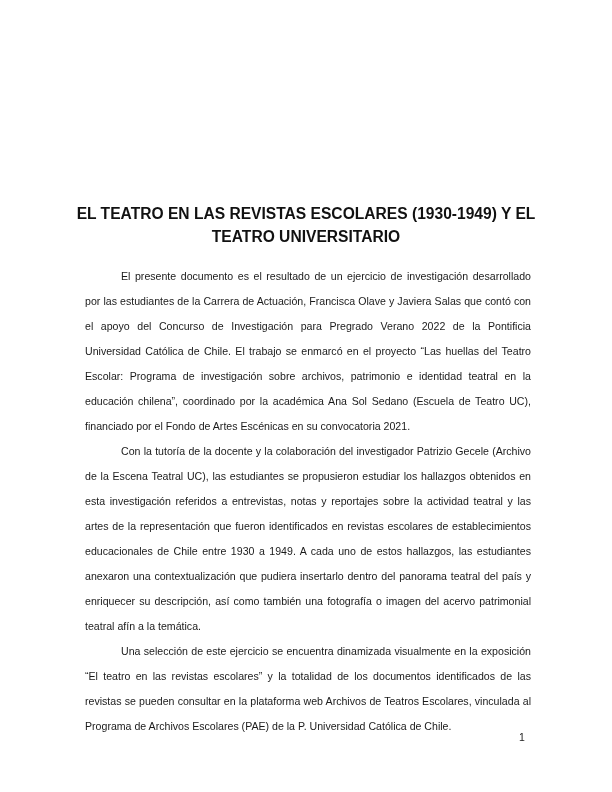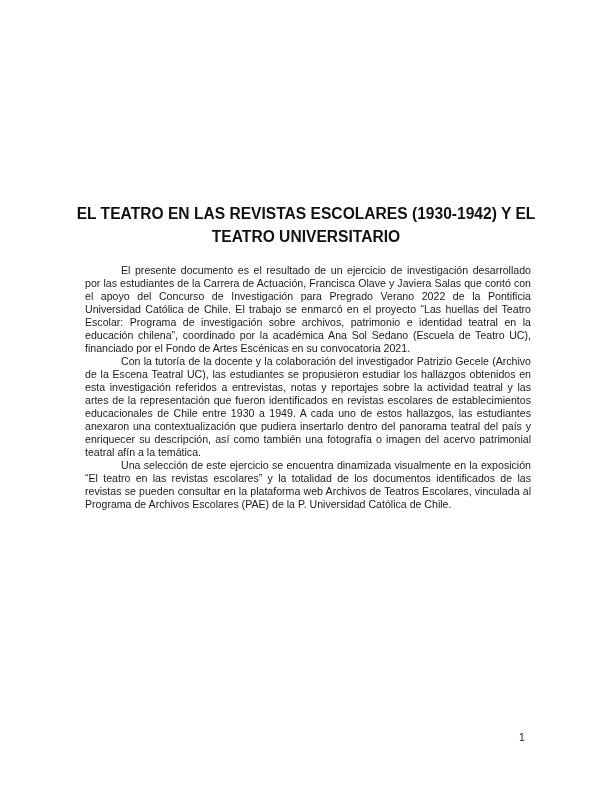--- a/index.html
+++ b/index.html
@@ -2,28 +2,28 @@
 <html><head>
 <meta charset="utf-8">
 <style>
   html, body { margin:0; padding:0; background:#ffffff; }
   body { width:612px; height:792px; position:relative; overflow:hidden;
          font-family:"Liberation Sans", sans-serif; color:#111; }
   .page { position:absolute; left:0; top:0; width:612px; height:792px; background:#fff; }
   .title { position:absolute; left:70px; width:472px; top:202px;
            text-align:center; font-weight:bold; font-size:15.6px; line-height:23px; color:#111; }
   .body { position:absolute; left:85px; width:446px; top:264px;
-          font-size:10.6px; line-height:13px; text-align:justify; color:#1a1a1a; }
+          font-size:10.6px; line-height:25px; text-align:justify; color:#1a1a1a; }
   .body p { margin:0; text-indent:36px; }
   .pagenum { position:absolute; left:519px; top:731px; font-size:10.5px; color:#222; }
 </style>
 </head>
 <body>
 
 <div class="page">
-  <div class="title">EL TEATRO EN LAS REVISTAS ESCOLARES (1930-1942) Y EL TEATRO UNIVERSITARIO</div>
+  <div class="title">EL TEATRO EN LAS REVISTAS ESCOLARES (1930-1949) Y EL TEATRO UNIVERSITARIO</div>
   <div class="body">
     <p>El presente documento es el resultado de un ejercicio de investigación desarrollado por las estudiantes de la Carrera de Actuación, Francisca Olave y Javiera Salas que contó con el apoyo del Concurso de Investigación para Pregrado Verano 2022 de la Pontificia Universidad Católica de Chile. El trabajo se enmarcó en el proyecto “Las huellas del Teatro Escolar: Programa de investigación sobre archivos, patrimonio e identidad teatral en la educación chilena”, coordinado por la académica Ana Sol Sedano (Escuela de Teatro UC), financiado por el Fondo de Artes Escénicas en su convocatoria 2021.</p>
     <p>Con la tutoría de la docente y la colaboración del investigador Patrizio Gecele (Archivo de la Escena Teatral UC), las estudiantes se propusieron estudiar los hallazgos obtenidos en esta investigación referidos a entrevistas, notas y reportajes sobre la actividad teatral y las artes de la representación que fueron identificados en revistas escolares de establecimientos educacionales de Chile entre 1930 a 1949. A cada uno de estos hallazgos, las estudiantes anexaron una contextualización que pudiera insertarlo dentro del panorama teatral del país y enriquecer su descripción, así como también una fotografía o imagen del acervo patrimonial teatral afín a la temática.</p>
     <p>Una selección de este ejercicio se encuentra dinamizada visualmente en la exposición “El teatro en las revistas escolares” y la totalidad de los documentos identificados de las revistas se pueden consultar en la plataforma web Archivos de Teatros Escolares, vinculada al Programa de Archivos Escolares (PAE) de la P. Universidad Católica de Chile.</p>
   </div>
   <div class="pagenum">1</div>
 </div>
 
 </body></html>

